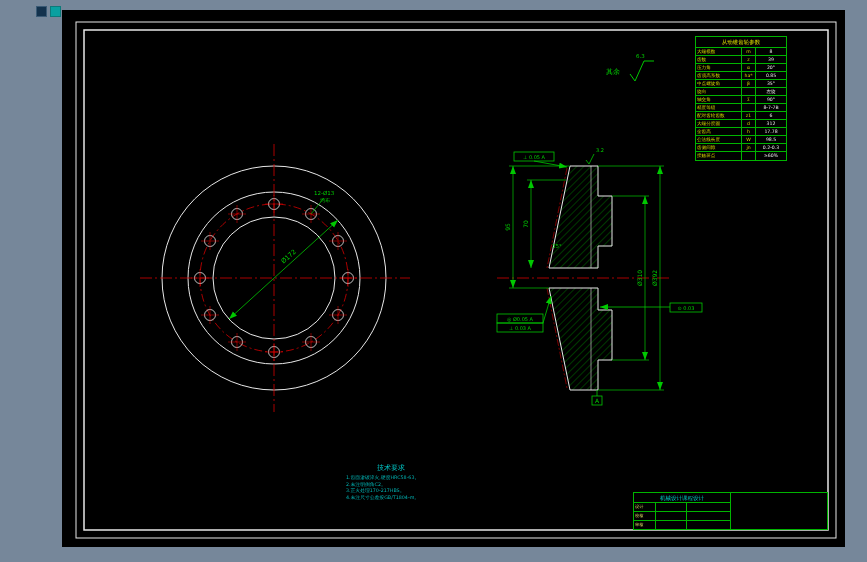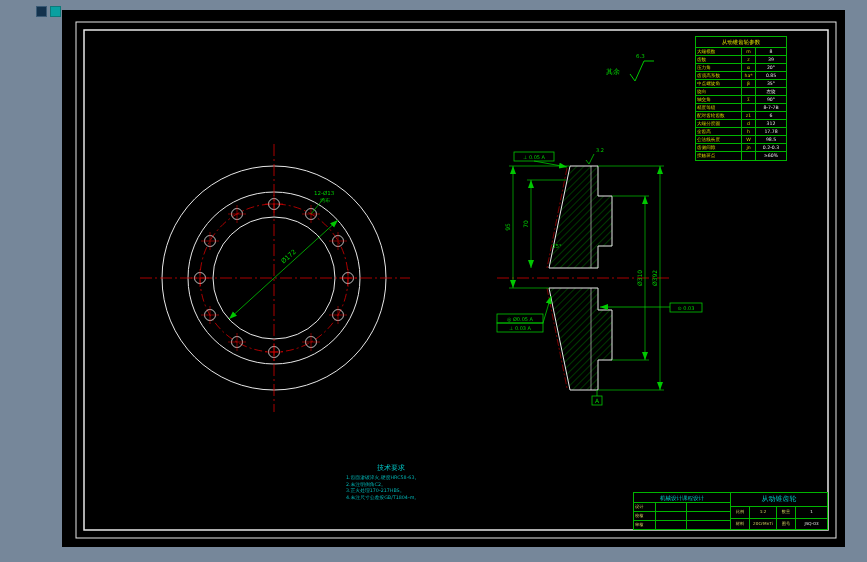--- a/index.html
+++ b/index.html
@@ -320,30 +320,15 @@
         <span class="tb-c1">校核</span>
         <span class="tb-c2"></span>
         <span class="tb-c3"></span>
       </div>
       <div class="tb-sign-row">
         <span class="tb-c1">审核</span>
         <span class="tb-c2"></span>
         <span class="tb-c3"></span>
       </div>
     </div>
-    <div class="tb-right">
-      <div class="tb-name">从动锥齿轮</div>
-      <div class="tb-row">
-        <span class="tb-cell w1">比例</span>
-        <span class="tb-cell w2">1:2</span>
-        <span class="tb-cell w3">数量</span>
-        <span class="tb-cell w4">1</span>
-      </div>
-      <div class="tb-row">
-        <span class="tb-cell w1">材料</span>
-        <span class="tb-cell w2">20CrMnTi</span>
-        <span class="tb-cell w3">图号</span>
-        <span class="tb-cell w4">JSQ-03</span>
-      </div>
-    </div>
   </div>
 
 </div>
 
 </body></html>

